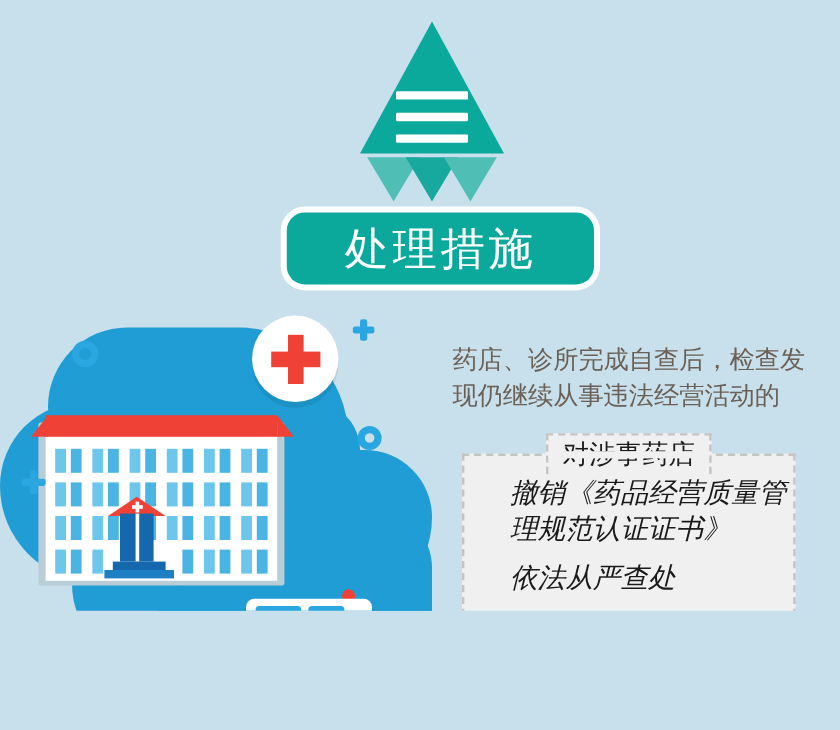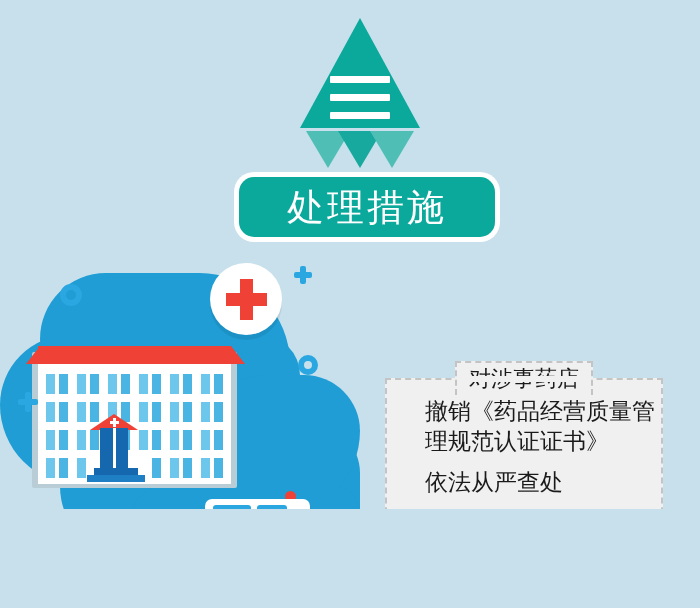--- a/index.html
+++ b/index.html
@@ -111,21 +111,21 @@
     background:#f0f0f0;border:2px dashed #c4c4c4;box-sizing:border-box;
   }
   .tab{
     position:absolute;left:455px;top:361px;width:138px;height:34px;
     background:#f0f0f0;border:2px dashed #c4c4c4;border-bottom:none;box-sizing:border-box;
     display:flex;align-items:center;justify-content:center;
     color:#1a1a1a;font-size:22px;
   }
   .tab-mask{position:absolute;left:457px;top:376px;width:134px;height:6px;background:#f0f0f0;}
   .items{position:absolute;left:425px;top:396px;width:235px;}
-  .item{color:#1a1a1a;font-size:23px;line-height:30px;margin-bottom:11px;}
+  .item{color:#1a1a1a;font-size:23px;line-height:30px;margin-bottom:11px;font-style:italic;}
 </style>
 </head>
 <body>
 
 <div id="stage">
 
   <div class="emblem-wrap">
     <div class="emblem-tri"></div>
     <div class="emblem-bar b1"></div>
     <div class="emblem-bar b2"></div>
@@ -243,20 +243,21 @@
       <div class="plus" style="left: 294px; top: 266px; width: 18px; height: 18px;">
         <span style="left: 6px; top: 0px; width: 6px; height: 18px; background: rgb(42, 167, 224); border-radius: 2px;"></span>
         <span style="top: 6px; left: 0px; height: 6px; width: 18px; background: rgb(42, 167, 224); border-radius: 2px;"></span>
       </div>
       <div class="plus" style="left: 64px; top: 552px; width: 20px; height: 20px;">
         <span style="left: 7px; top: 0px; width: 6px; height: 20px; background: rgb(42, 167, 224); border-radius: 2px;"></span>
         <span style="top: 7px; left: 0px; height: 6px; width: 20px; background: rgb(42, 167, 224); border-radius: 2px;"></span>
       </div>
     </div>
 
+  <div class="intro">药店、诊所完成自查后，检查发现仍继续从事违法经营活动的</div>
 
   <div class="panel"></div>
   <div class="tab">
     <span>对涉事药店</span>
   </div>
   <div class="tab-mask"></div>
   <div class="items" id="items">
       <div class="item">撤销《药品经营质量管理规范认证证书》</div>
       <div class="item">依法从严查处</div>
     </div>

